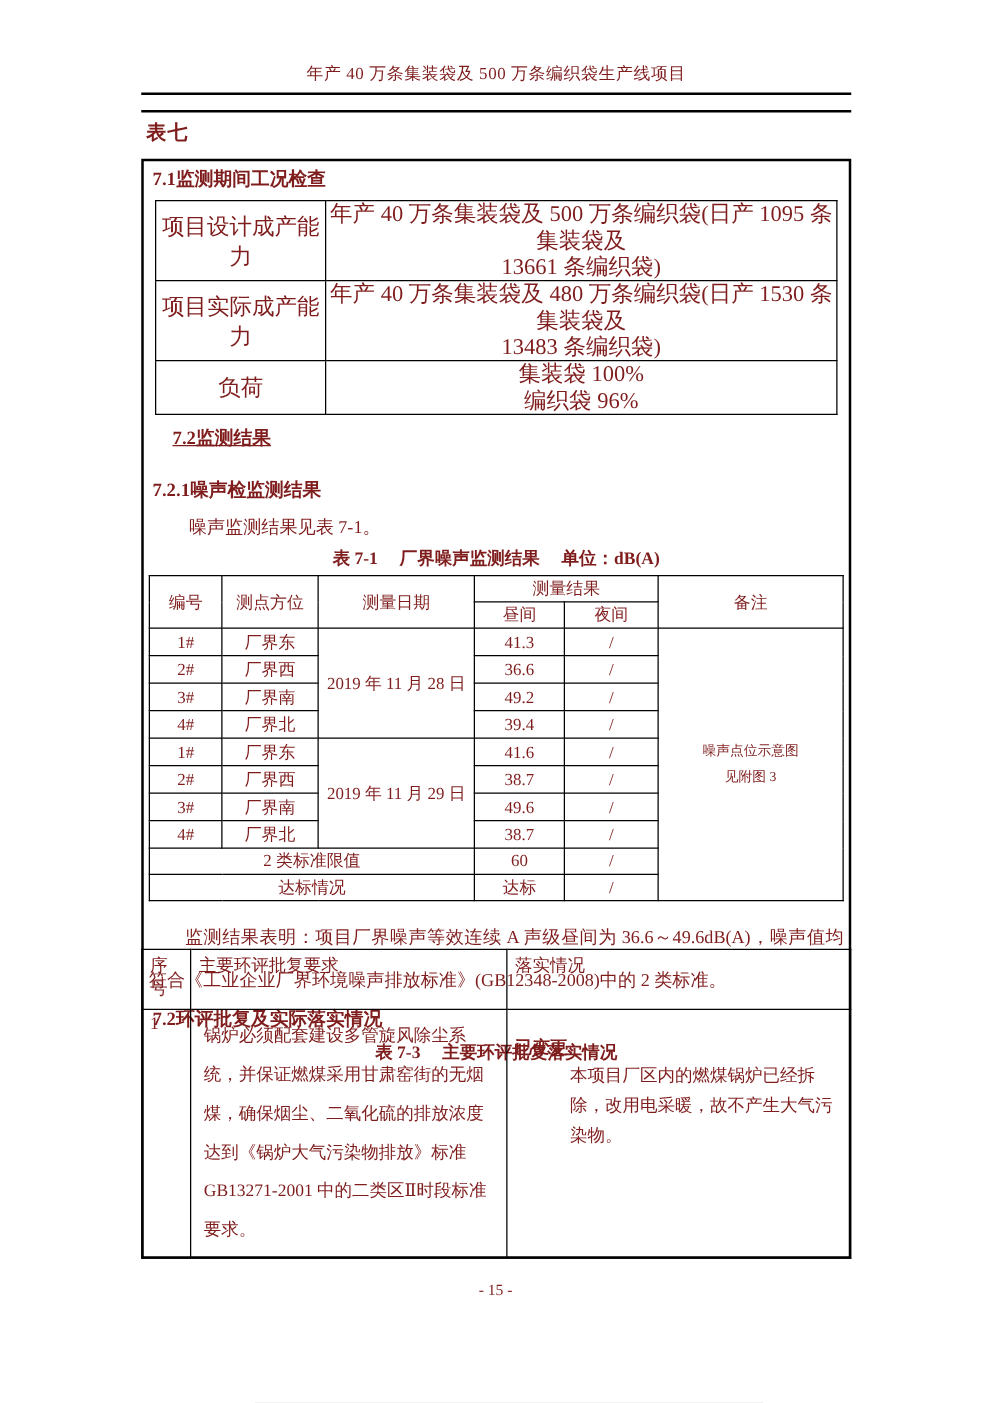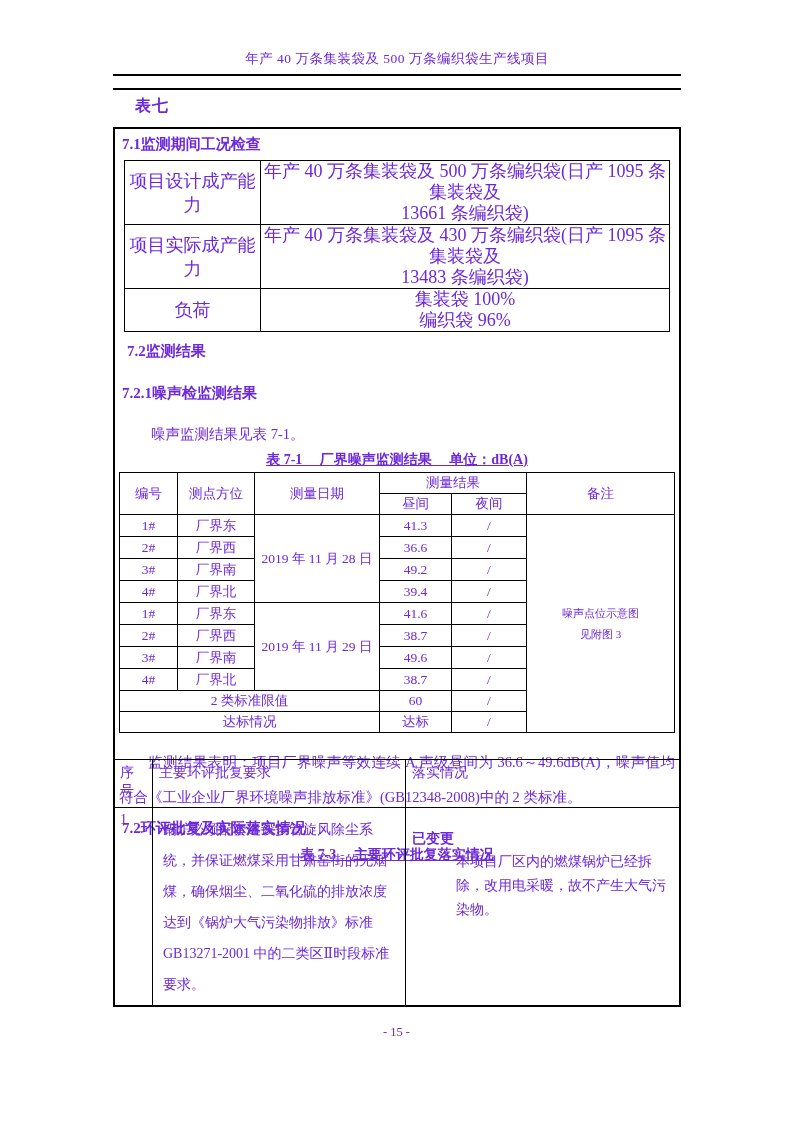--- a/index.html
+++ b/index.html
@@ -2,32 +2,32 @@
 <html><head>
 <meta charset="utf-8">
 <style>
   * { box-sizing: border-box; }
   html, body { margin: 0; padding: 0; background: #e8e8e8; }
   .page {
     position: relative;
     width: 793px; height: 1122px;
     margin: 0 auto;
     background: #fff;
-    color: #6d28d9;
+    color: #7f1d1d;
     font-family: "Liberation Serif", "DejaVu Serif", serif;
   }
   .doc-header {
     position: absolute; top: 50px; left: 113px; width: 568px;
     text-align: center; font-size: 13.5px; letter-spacing: 0.5px;
   }
   .rule { position: absolute; left: 113px; width: 568px; height: 0; border-top: 2px solid #000; }
   .rule-1 { top: 74px; }
   .rule-2 { top: 88px; }
   .sheet-label {
-    position: absolute; top: 96px; left: 135px;
+    position: absolute; top: 96px; left: 117px;
     font-size: 16px; font-weight: bold; letter-spacing: 1px;
   }
   .frame {
     position: absolute; left: 113px; top: 127px;
     width: 568px; height: 880px;
     border: 2px solid #000;
   }
   .h-bold { font-weight: bold; font-size: 15px; line-height: 22px; }
   .sec71-heading { margin: 4px 0 0 7px; }
   table { border-collapse: collapse; table-layout: fixed; }
@@ -35,24 +35,24 @@
 
   
   .t71 { width: 546px; margin: 5px 0 0 9px; font-size: 18px; }
   .t71 td { text-align: center; vertical-align: middle; }
   .t71 .col-label { width: 136px; }
   .t71 .val { white-space: pre-line; line-height: 21px; }
   .t71 tr.r1 { height: 46px; }
   .t71 tr.r2 { height: 52px; padding-left: 20px; }
   .t71 tr.r3 { height: 40px; }
 
-  .sec72-heading  { margin: 8px 0 0 12px; }
+  .sec72-heading  { margin: 8px 0 0 23px; text-decoration: underline; }
   .sec721-heading { margin: 20px 12px 0 7px; }
-  .intro { margin: 20px 0 0 7px; font-size: 14.5px; text-indent: 2em; line-height: 20px; }
-  .tbl-title { margin: 6px 0 0 0; text-align: center; font-weight: bold; font-size: 14px; line-height: 20px; text-decoration: underline; }
+  .intro { margin: 8px 0 0 7px; font-size: 14.5px; text-indent: 2em; line-height: 20px; }
+  .tbl-title { margin: 6px 0 0 0; text-align: center; font-weight: bold; font-size: 14px; line-height: 20px; }
 
   
   .t7n { width: 556px; margin: 2px 0 0 4px; font-size: 13.5px; }
   .t7n td { text-align: center; vertical-align: middle; }
   .t7n tr.hr  { height: 21px; }
   .t7n tr.dr  { height: 22px; }
   .t7n tr.br  { height: 21px; }
   .t7n .note-cell { white-space: pre-line; line-height: 21px; font-size: 11px; }
 
   .conclusion {
@@ -98,21 +98,21 @@
 
     <table class="t71">
       <tbody>
           <tr class="r1">
         <td class="col-label">项目设计成产能力</td>
         <td class="val">年产 40 万条集装袋及 500 万条编织袋(日产 1095 条集装袋及
 13661 条编织袋)</td>
       </tr>
       <tr class="r2">
         <td class="col-label">项目实际成产能力</td>
-        <td class="val">年产 40 万条集装袋及 430 万条编织袋(日产 1095 条集装袋及
+        <td class="val">年产 40 万条集装袋及 480 万条编织袋(日产 1530 条集装袋及
 13483 条编织袋)</td>
       </tr>
       <tr class="r3">
         <td class="col-label">负荷</td>
         <td class="val">集装袋 100%
 编织袋 96%</td>
       </tr>
     </tbody>
       </table>
 

